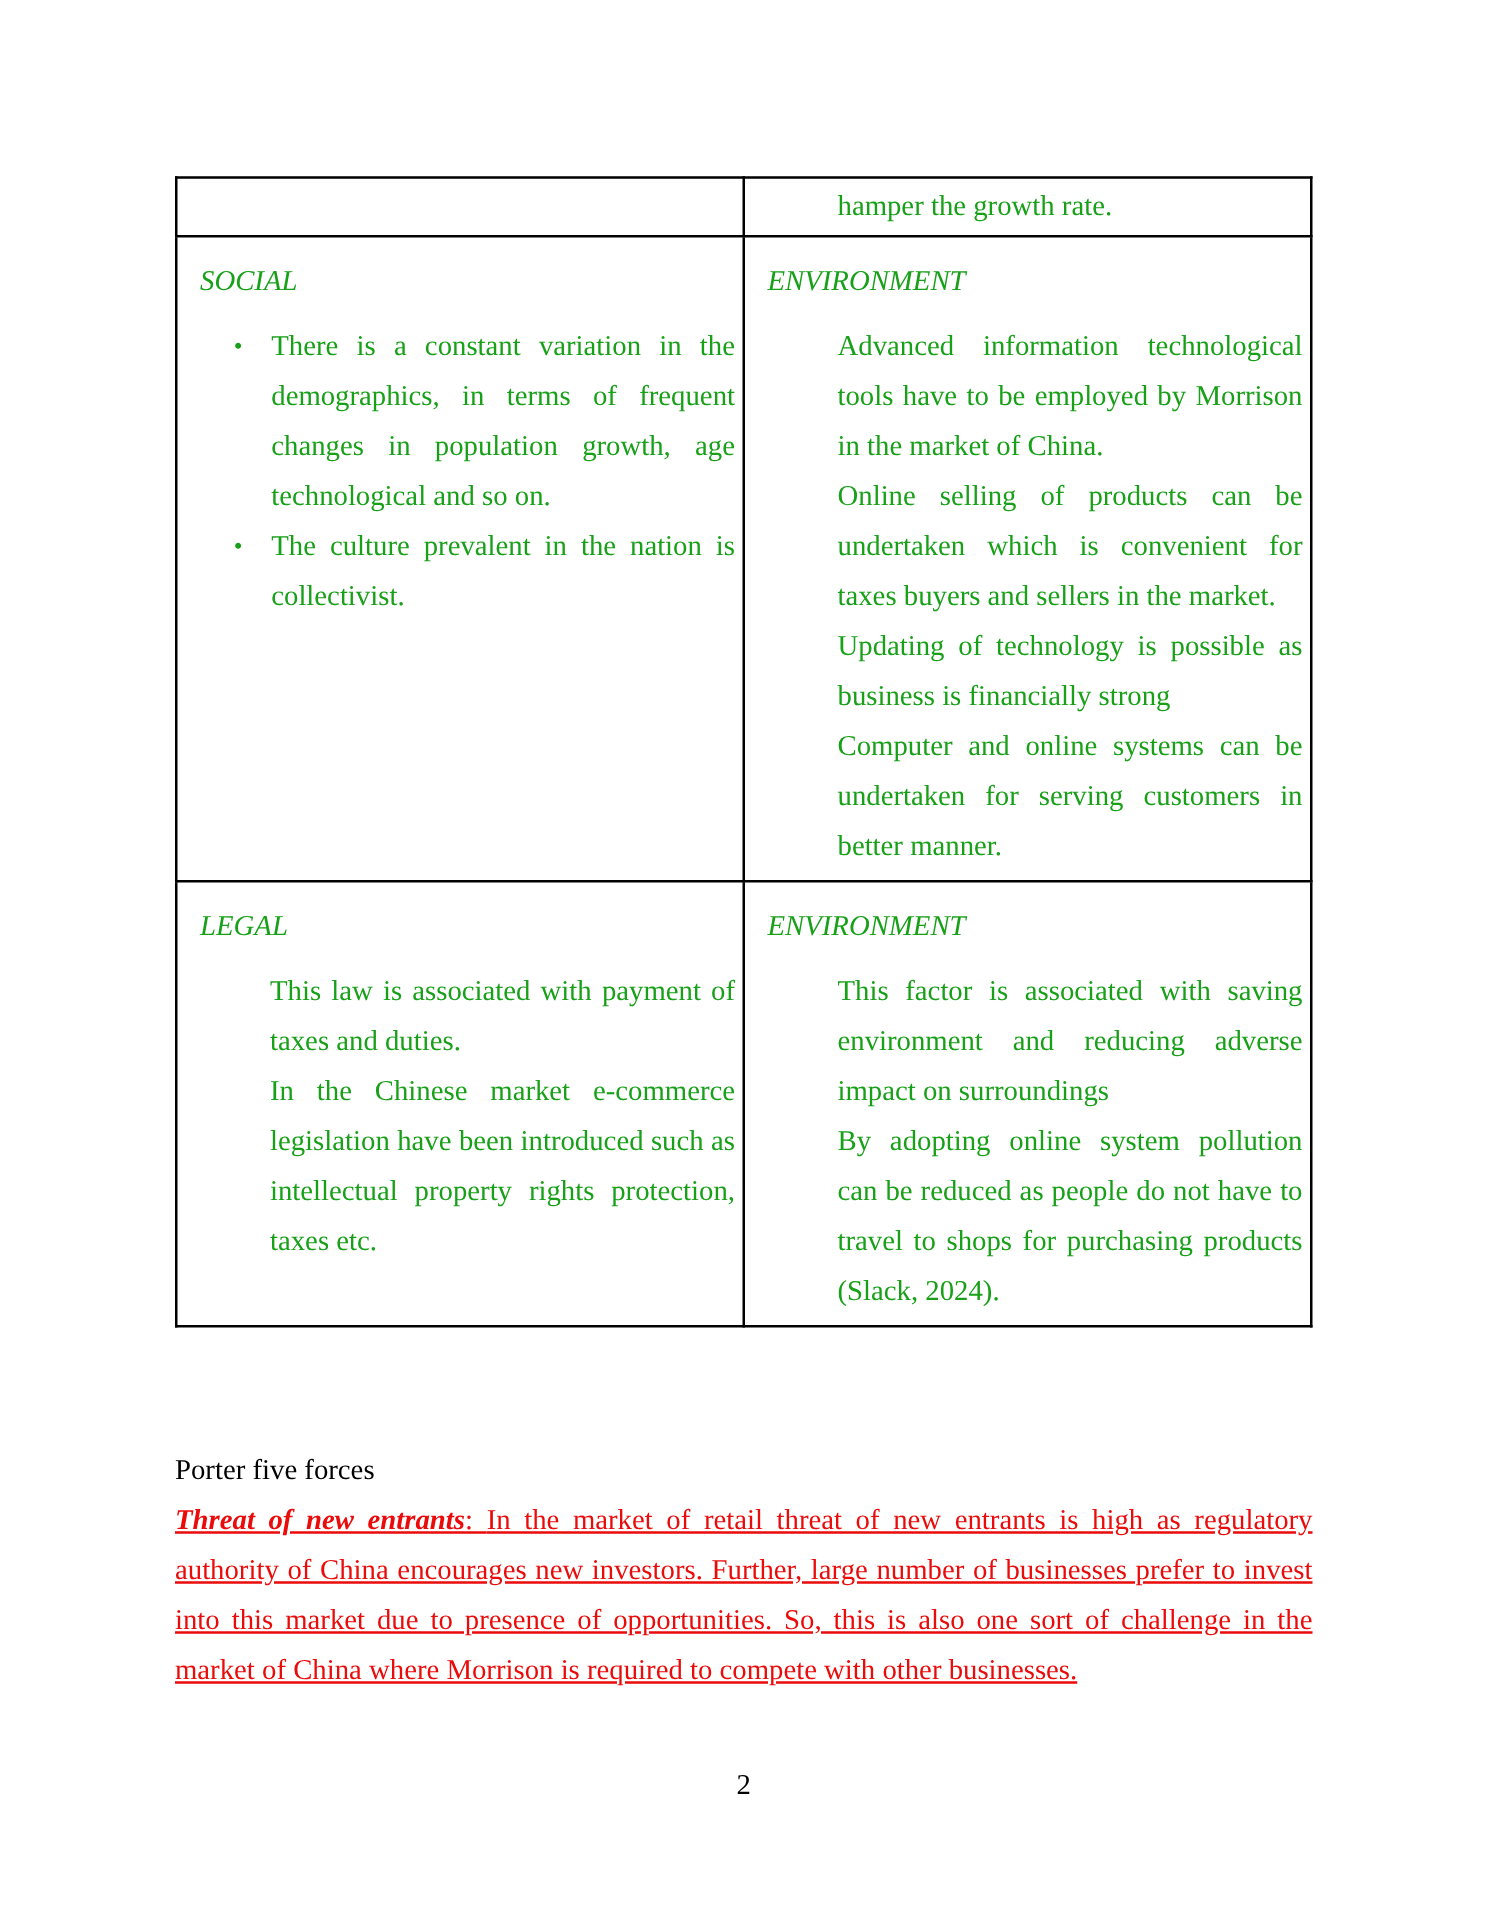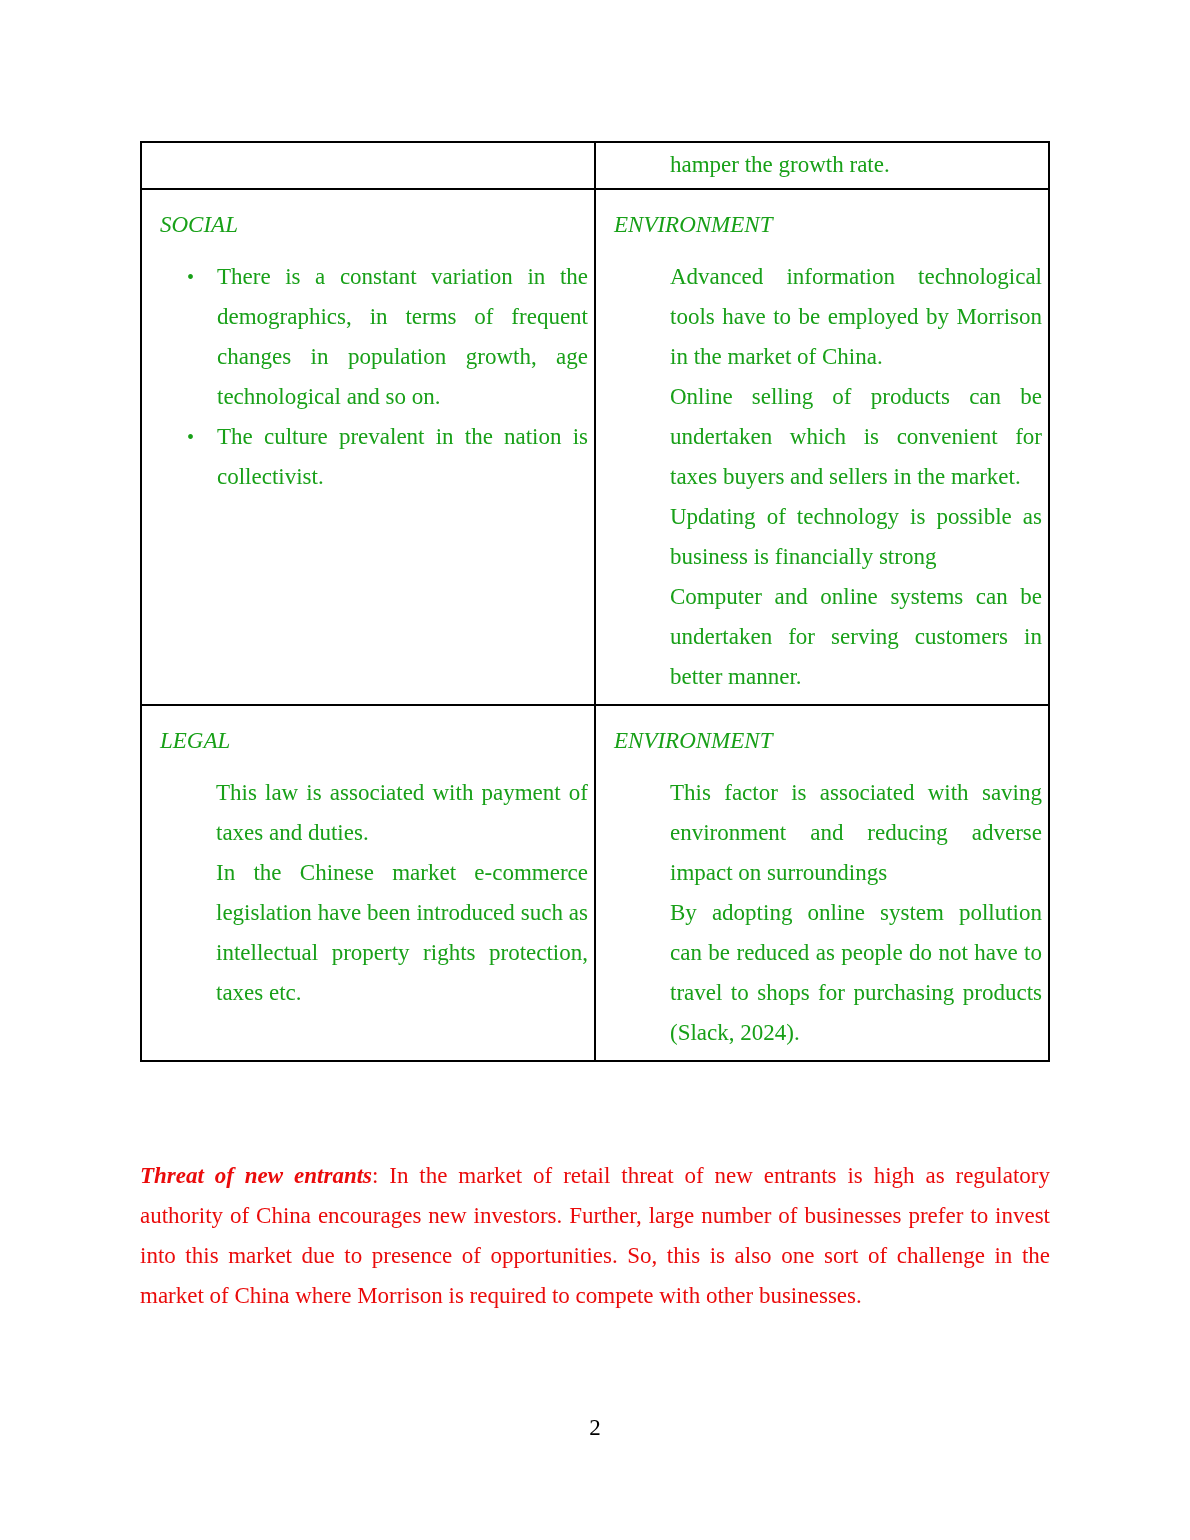--- a/index.html
+++ b/index.html
@@ -71,20 +71,21 @@
     margin-top:94px;
   }
   .section-heading{
     margin:0;
     color:var(--ink);
   }
   .red-para{
     margin:0;
     text-align:justify;
     color:var(--red);
+    text-decoration:underline;
   }
   .red-para .lead{
     font-weight:bold;
     font-style:italic;
   }
   .red-para.continued{
     text-align-last:justify;
   }
   .page-number{
     position:absolute;
@@ -139,20 +140,21 @@
       <td>
         <p class="cell-heading">ENVIRONMENT</p>
         <p class="cell-para">This factor is associated with saving environment and reducing adverse impact on surroundings</p>
         <p class="cell-para">By adopting online system pollution can be reduced as people do not have to travel to shops for purchasing products (Slack, 2024).</p>
       </td>
     </tr>
   </tbody>
     </table>
 
   <div class="below">
+    <p class="section-heading">Porter five forces</p>
 
     <p class="red-para">
       <span class="lead">Threat of new entrants</span><span>: </span><span>In the market of retail threat of new entrants is high as regulatory authority of China encourages new investors. Further, large number of businesses prefer to invest into this market due to presence of opportunities. So, this is also one sort of challenge in the market of China where Morrison is required to compete with other businesses.</span>
     </p>
 
   </div>
 
 </div>
 
 <div class="page-number">2</div>

